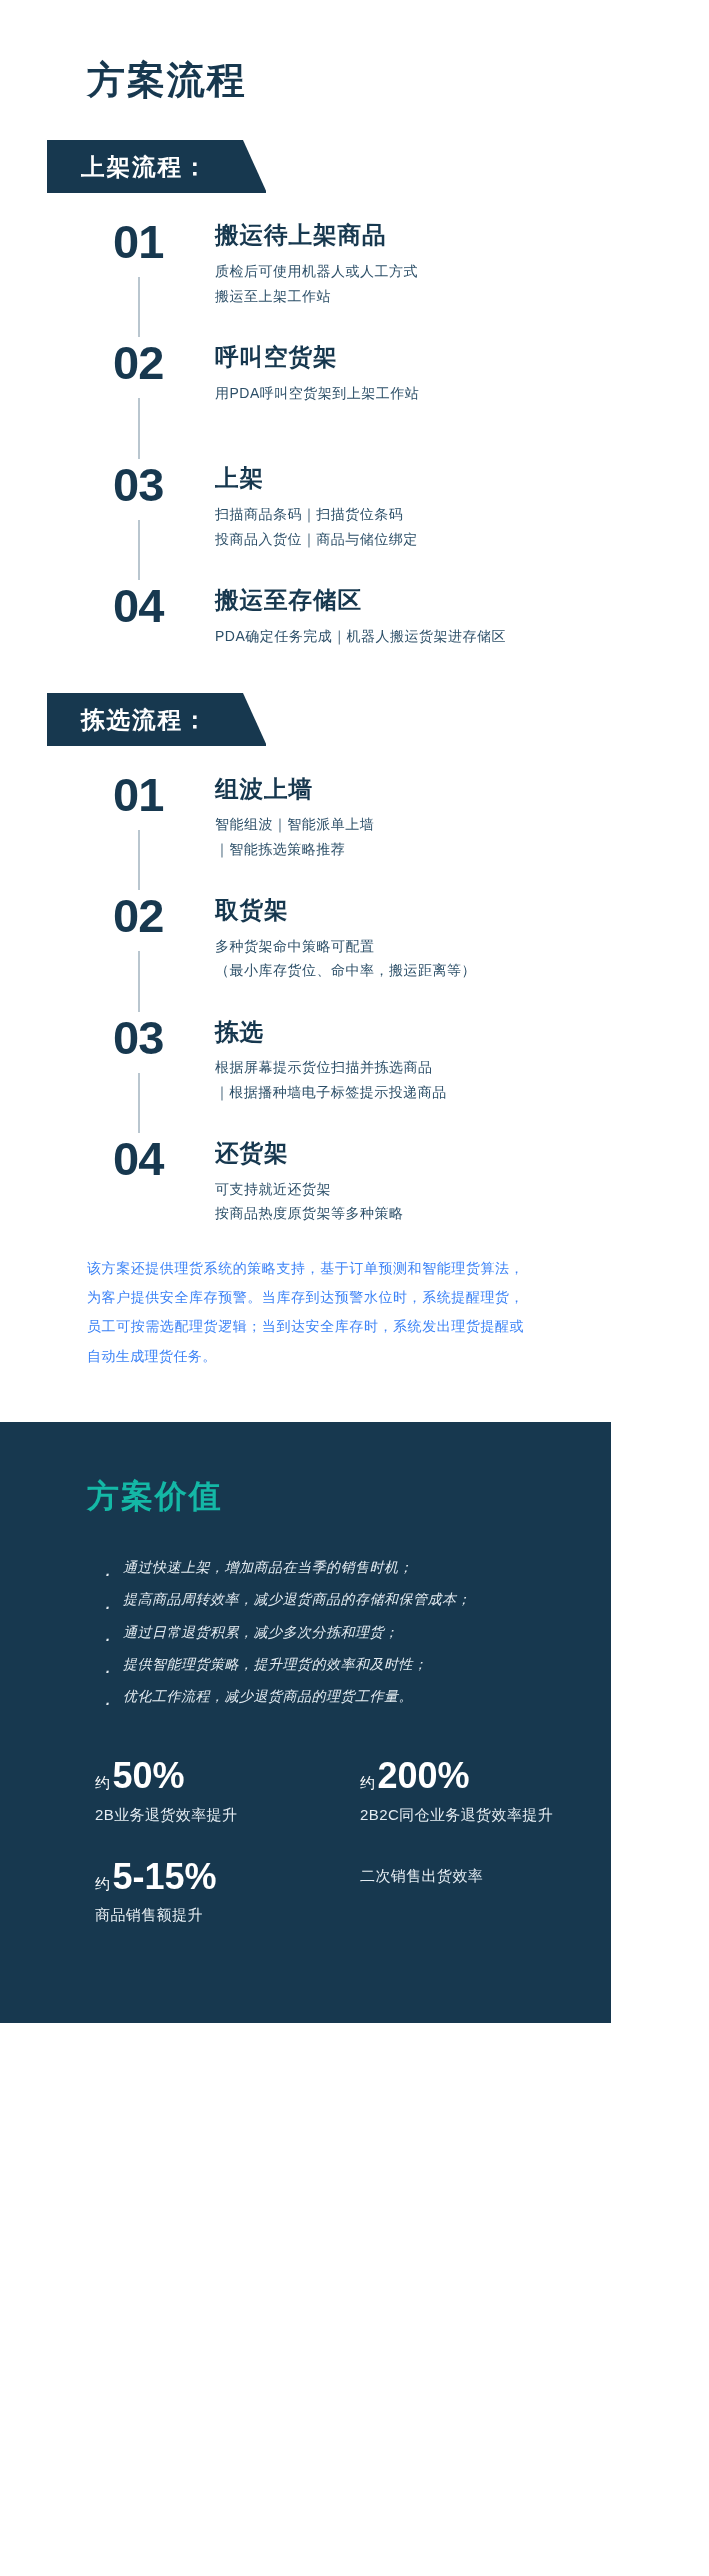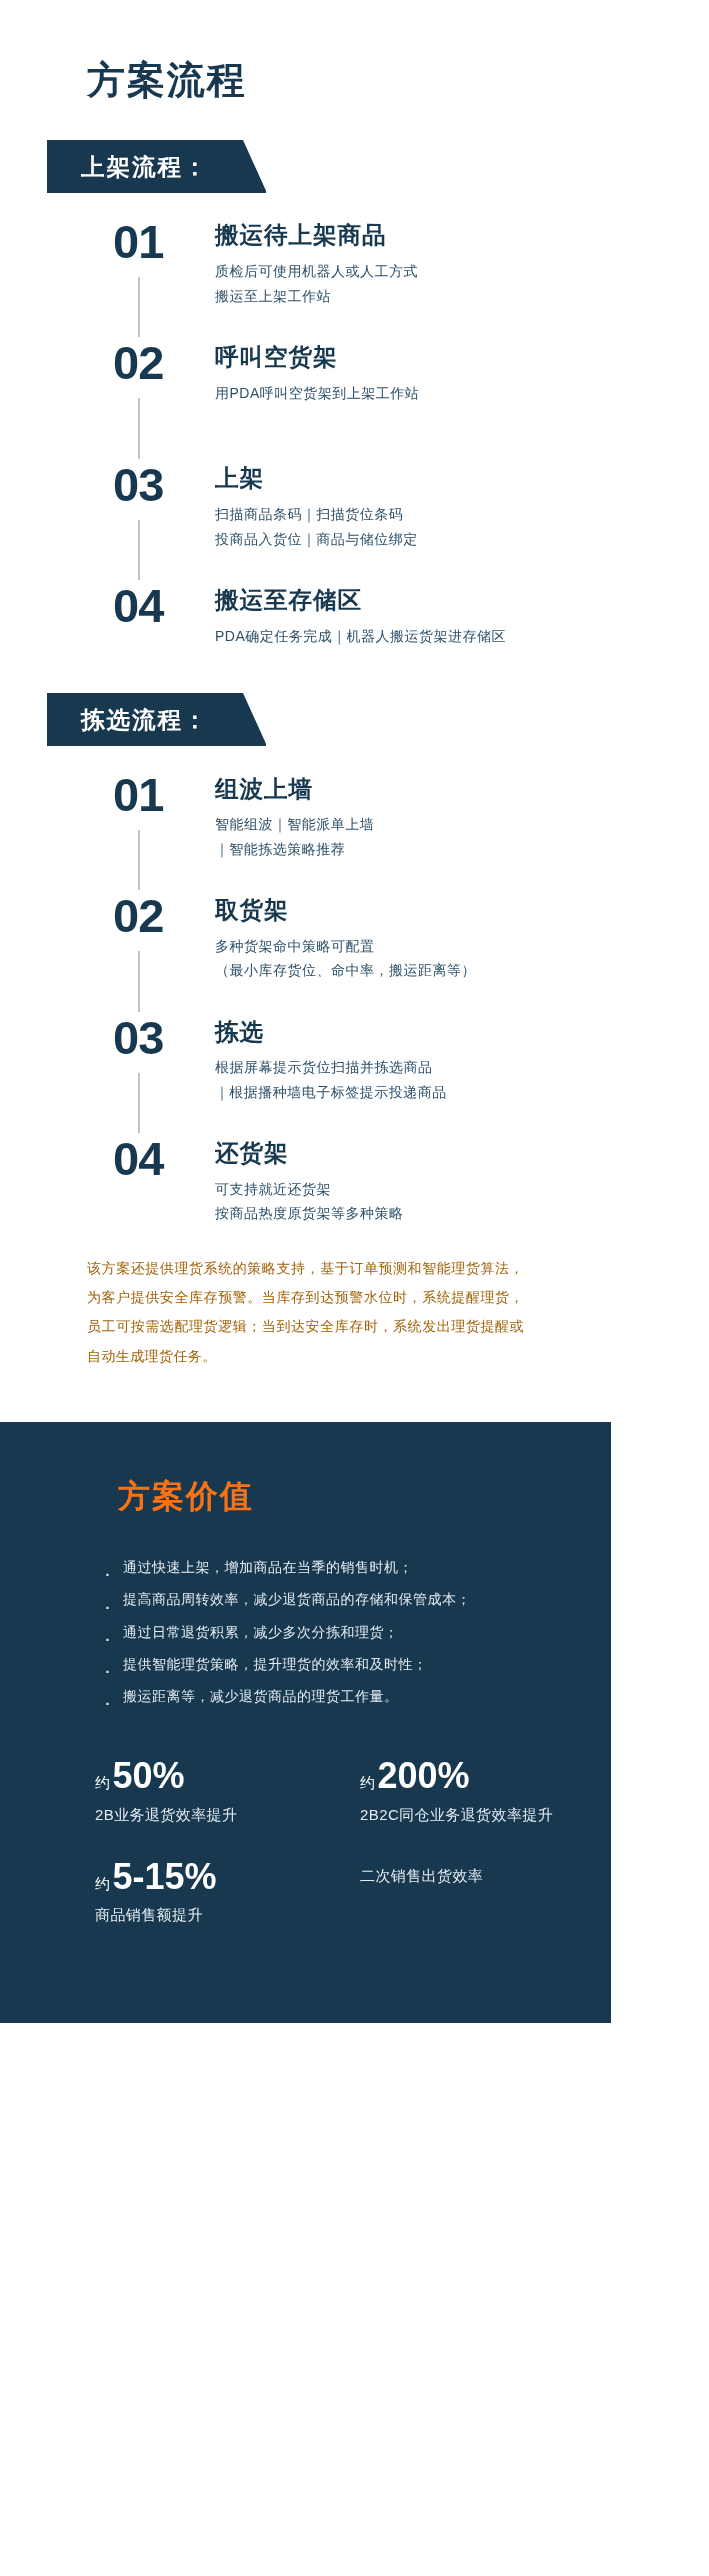--- a/index.html
+++ b/index.html
@@ -107,42 +107,43 @@
   }
 
   
   .step.s-tall { min-height: 112px; }
 
   
   .para {
     margin: 28px 87px 16px 87px;
     font-size: 14px;
     line-height: 2.1;
-    color: #a16207;
+    color: #3b82f6;
     letter-spacing: 0.4px;
     text-align: justify;
   }
 
   
   .dark-sec {
     background: #17384f;
     margin-top: 51px;
     padding: 53px 0 66px 0;
     color: #ffffff;
   }
   .dark-title {
     font-size: 32px;
     font-weight: bold;
-    color: #f97316;
+    color: #14b8a6;
     letter-spacing: 1.9px;
-    margin: 0 0 0 118px;
+    margin: 0 0 0 87px;
   }
   .bullets {
     margin: 32px 0 0 102px;
     list-style: none;
+    font-style: italic;
   }
   .bullets li {
     font-size: 14px;
     color: #e4ecf2;
     letter-spacing: 0.5px;
     line-height: 2.3;
     position: relative;
     padding-left: 21px;
   }
   .bullets li::before {
@@ -299,21 +300,21 @@
 
   <div class="dark-sec">
 
     <h2 class="dark-title">方案价值</h2>
 
     <ul class="bullets">
       <li>通过快速上架，增加商品在当季的销售时机；</li>
       <li>提高商品周转效率，减少退货商品的存储和保管成本；</li>
       <li>通过日常退货积累，减少多次分拣和理货；</li>
       <li>提供智能理货策略，提升理货的效率和及时性；</li>
-      <li>搬运距离等，减少退货商品的理货工作量。</li>
+      <li>优化工作流程，减少退货商品的理货工作量。</li>
     </ul>
 
     <div class="stats">
 
       <div class="stat-row">
         <div class="stat">
           <div class="big">
             <span class="approx">约</span>
             <span class="val">50%</span>
           </div>

